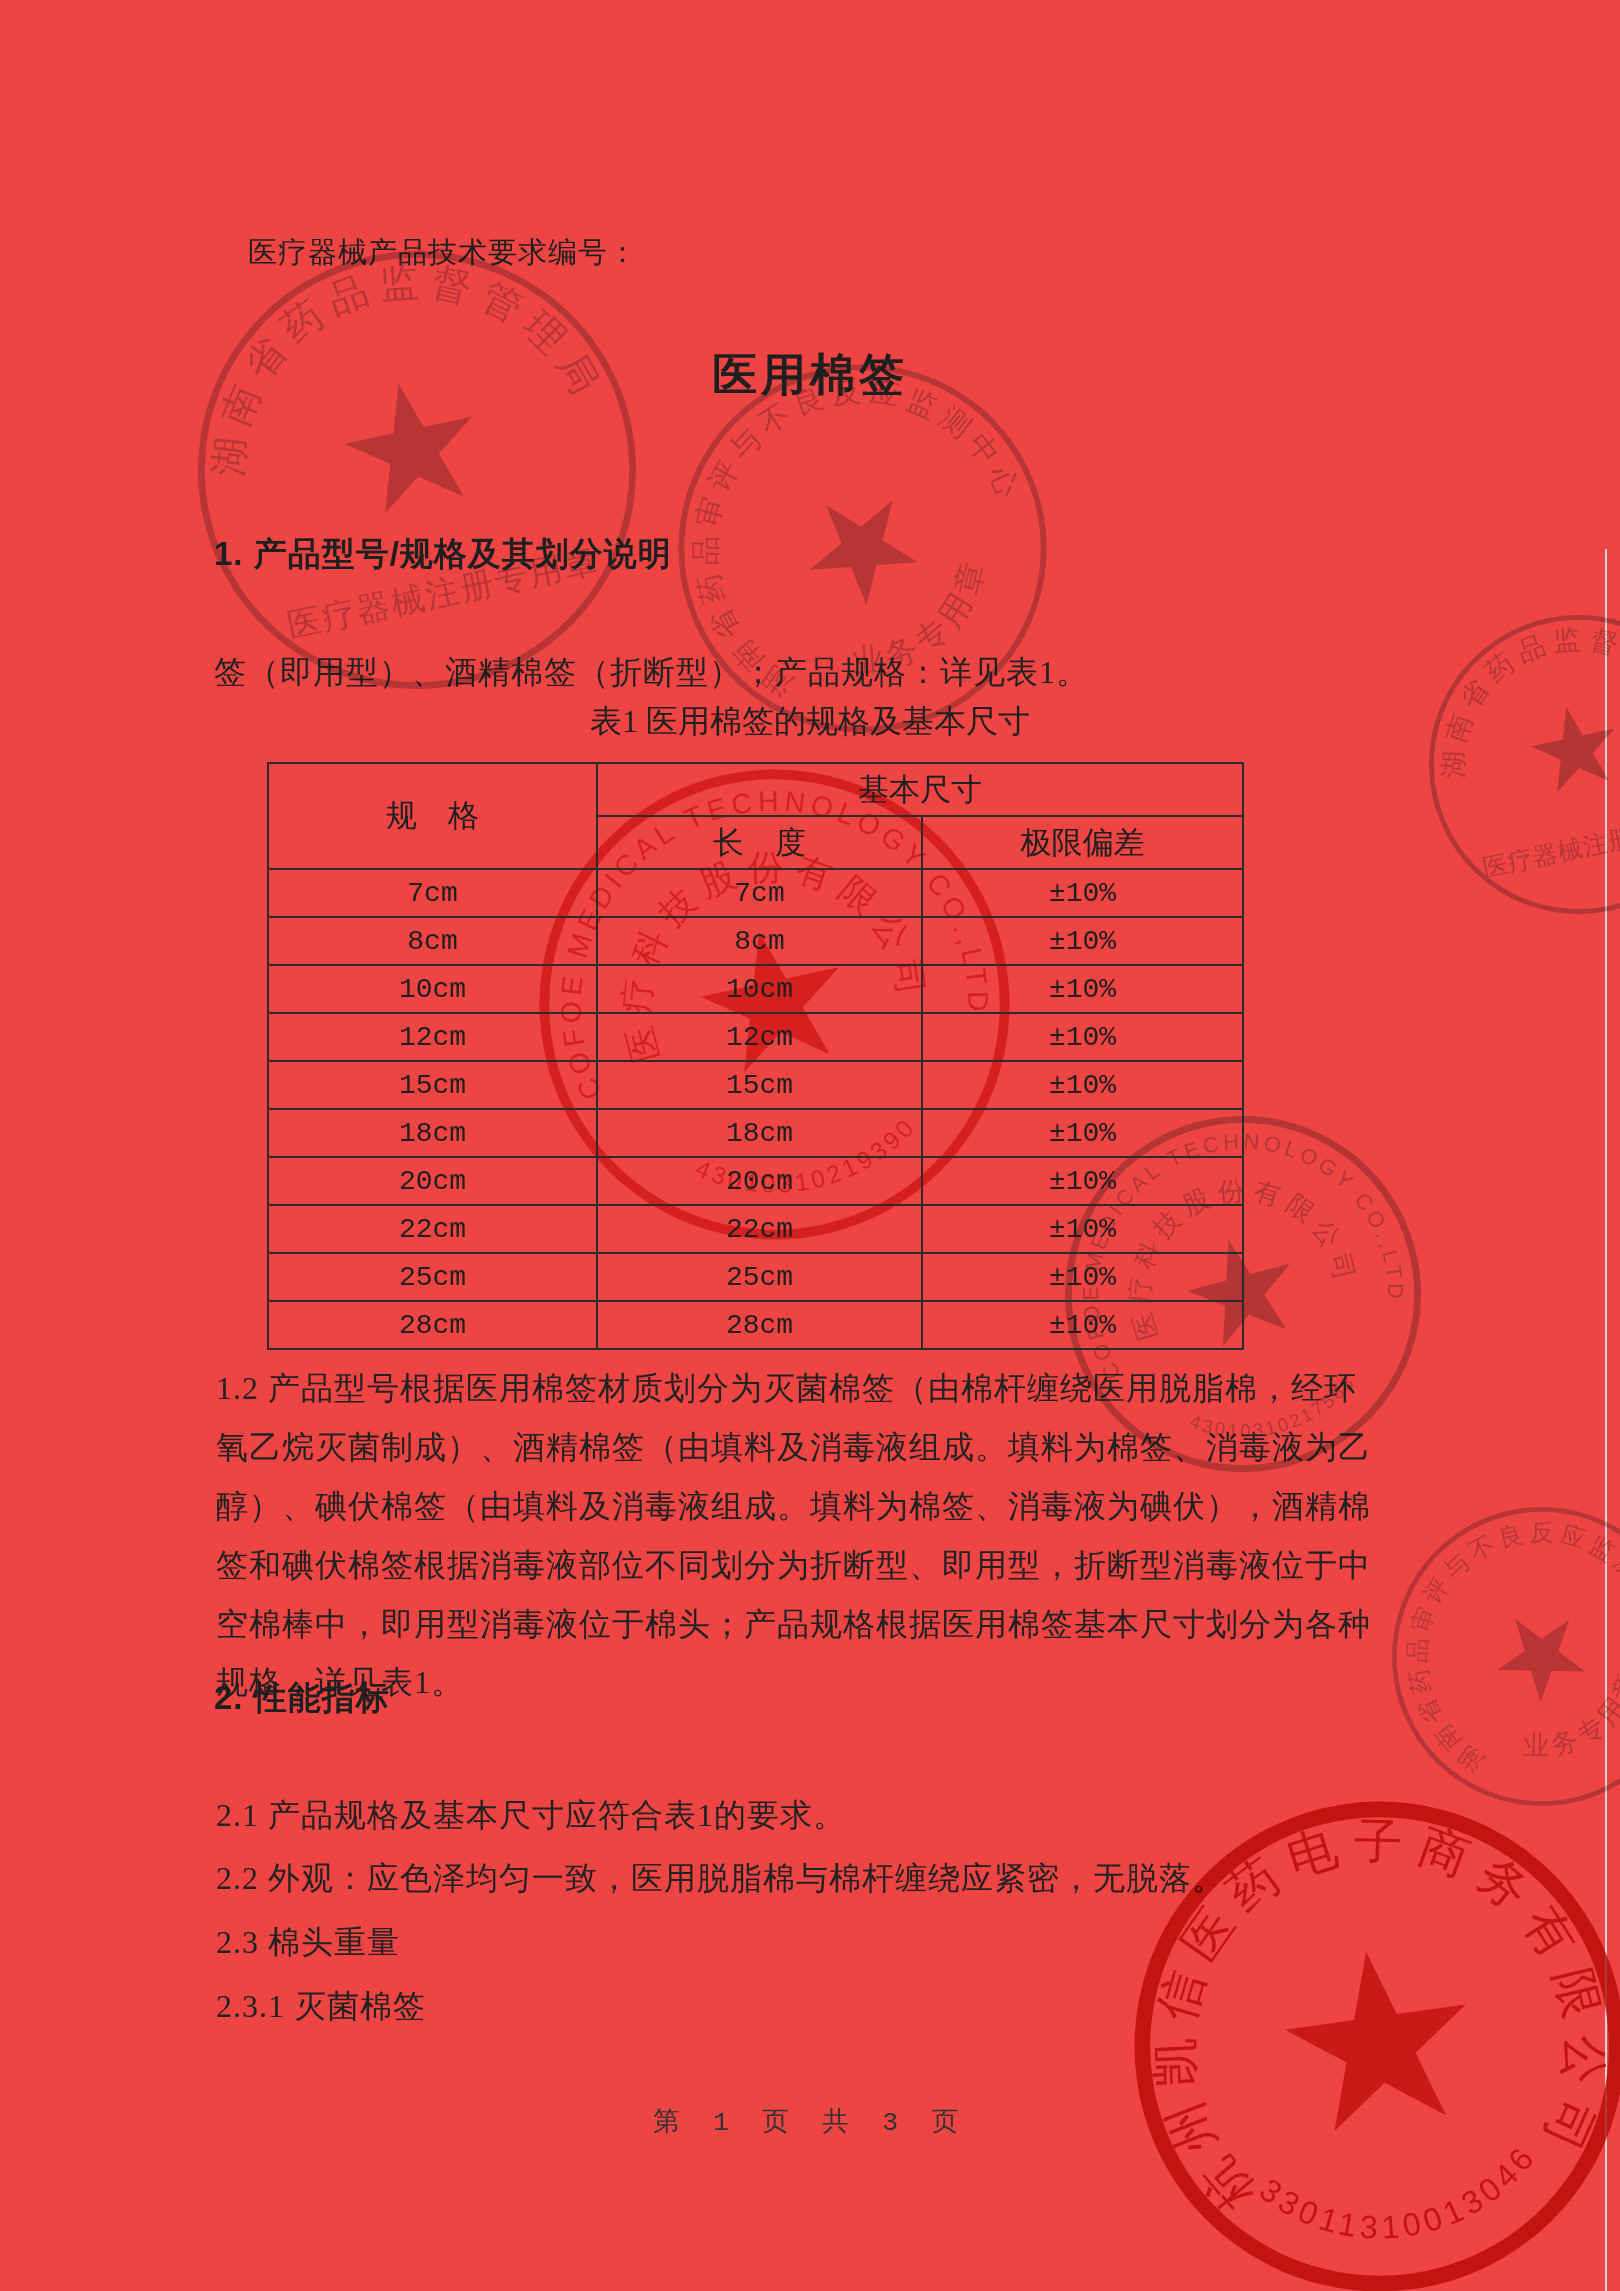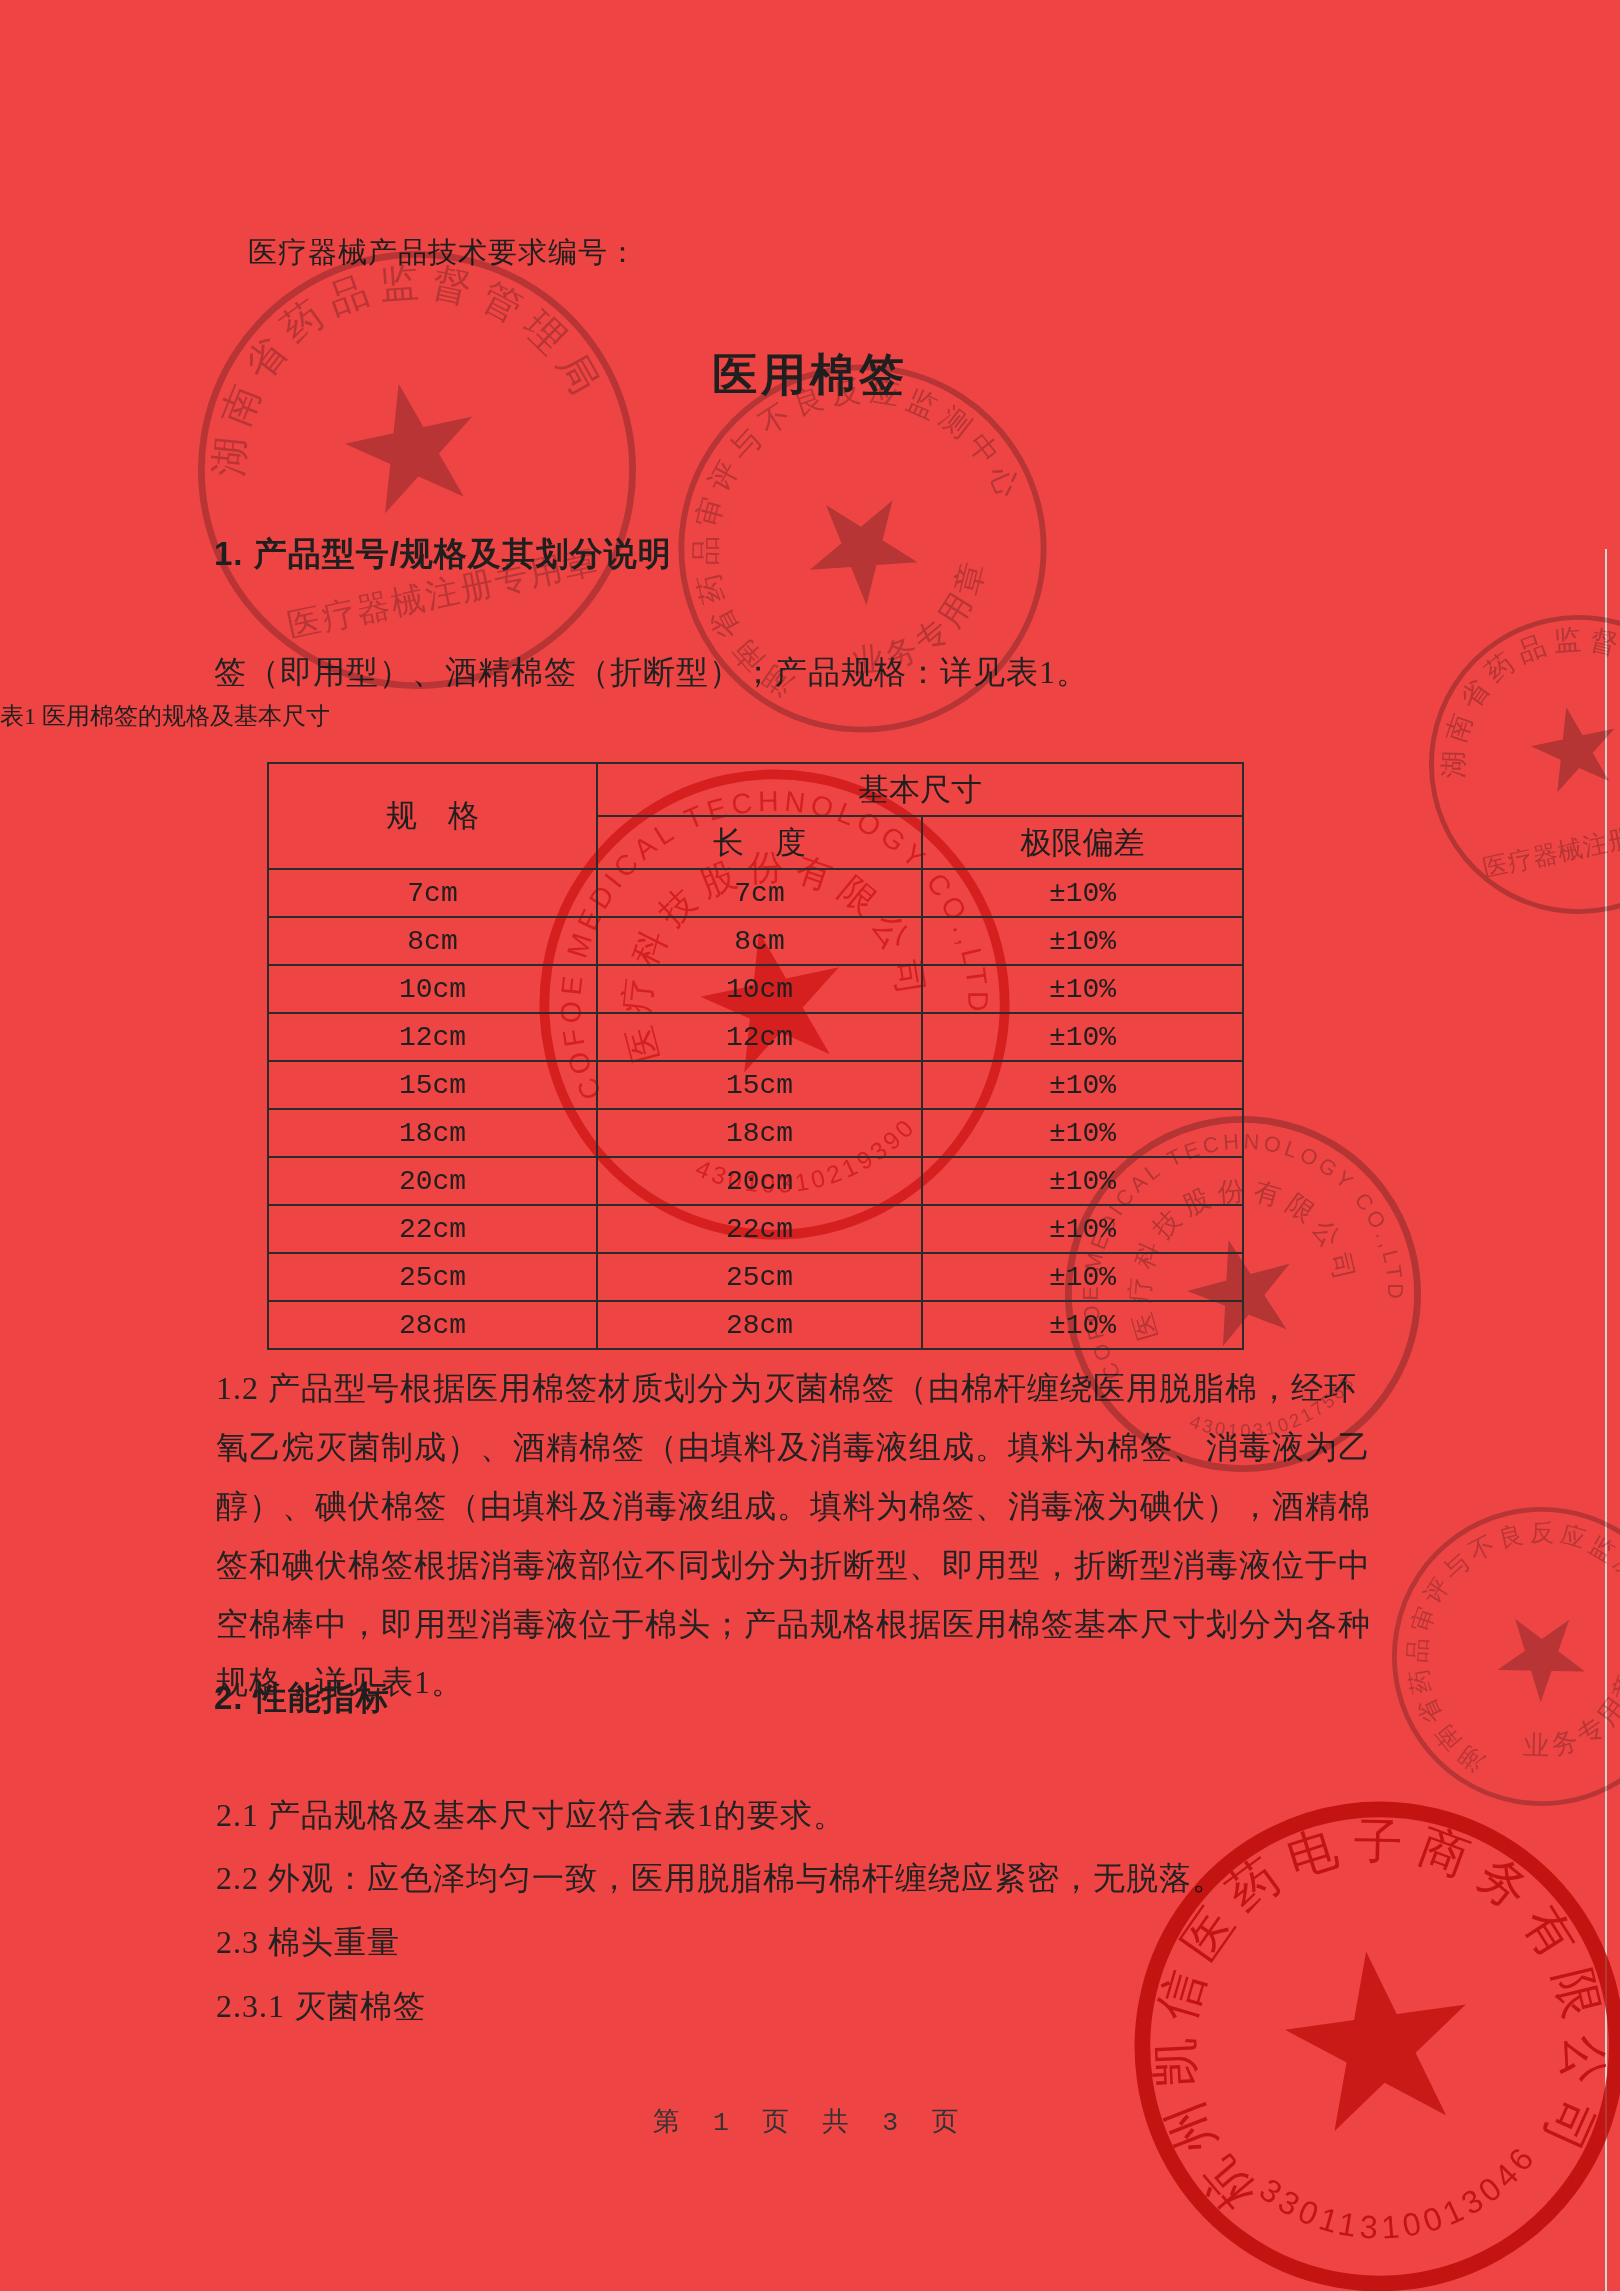--- a/index.html
+++ b/index.html
@@ -4,21 +4,21 @@
 <style>
   html,body{margin:0;padding:0;background:#e8e8e8;}
   .page{position:relative;width:1620px;height:2292px;background:#ef4444;overflow:hidden;
         font-family:"Liberation Serif",serif;color:#1f1f1f;}
   .line{position:absolute;font-size:32px;letter-spacing:1px;white-space:nowrap;color:#222;}
   .hdr{position:absolute;left:248px;top:233px;font-size:29px;letter-spacing:1px;}
   .title{position:absolute;left:0;right:0;top:345px;text-align:center;font-size:45px;
          font-weight:bold;letter-spacing:3.9px;z-index:2;}
   .h1{position:absolute;left:214px;font-size:33px;font-weight:bold;letter-spacing:1px;
       font-family:"Liberation Sans",sans-serif;z-index:2;}
-  .caption{position:absolute;left:0;right:0;top:700px;font-size:24px;z-index:2;}
+  .caption{position:absolute;left:0;right:0;top:700px;text-align:center;font-size:32px;z-index:2;}
   .footer{position:absolute;left:0;right:0;top:2103px;text-align:center;font-size:26.5px;
           letter-spacing:8.8px;color:#333;font-family:Liberation Mono, monospace;}
   table.tbl{position:absolute;left:267px;top:762px;width:976px;border-collapse:collapse;
             table-layout:fixed;z-index:1;background:transparent;}
   table.tbl td,table.tbl th{border:2px solid #2b2b2b;text-align:center;vertical-align:middle;
             font-weight:normal;padding:0;}
   table.tbl th{font-size:31px;font-family:"Liberation Serif",serif;}
   table.tbl .hrow th{height:51px;}
   table.tbl .drow td{height:46px;font-size:28px;font-family:"Liberation Mono",monospace;}
   .stamp{position:absolute;mix-blend-mode:multiply;pointer-events:none;}

